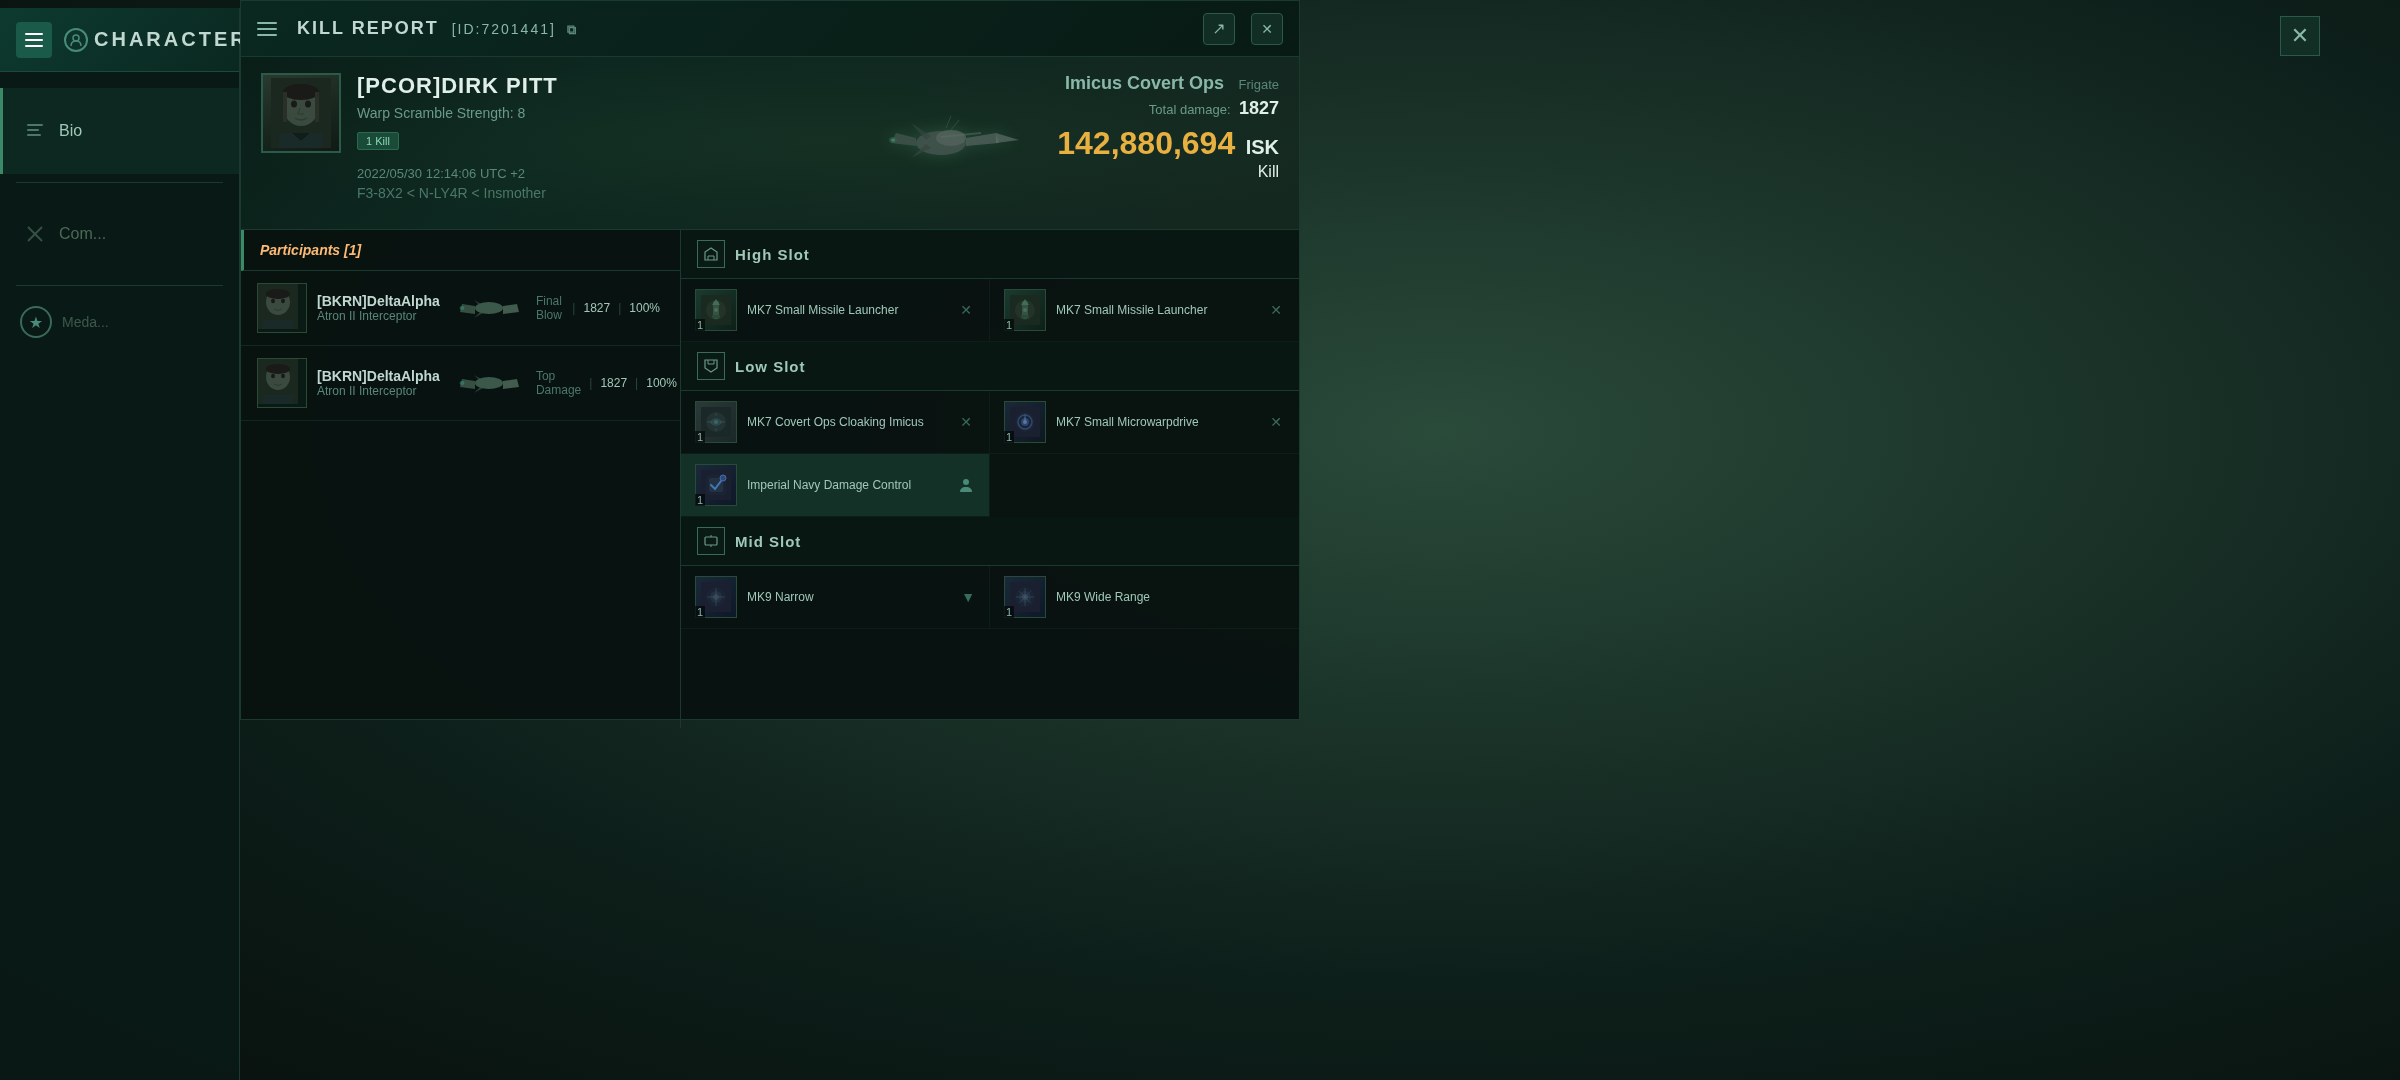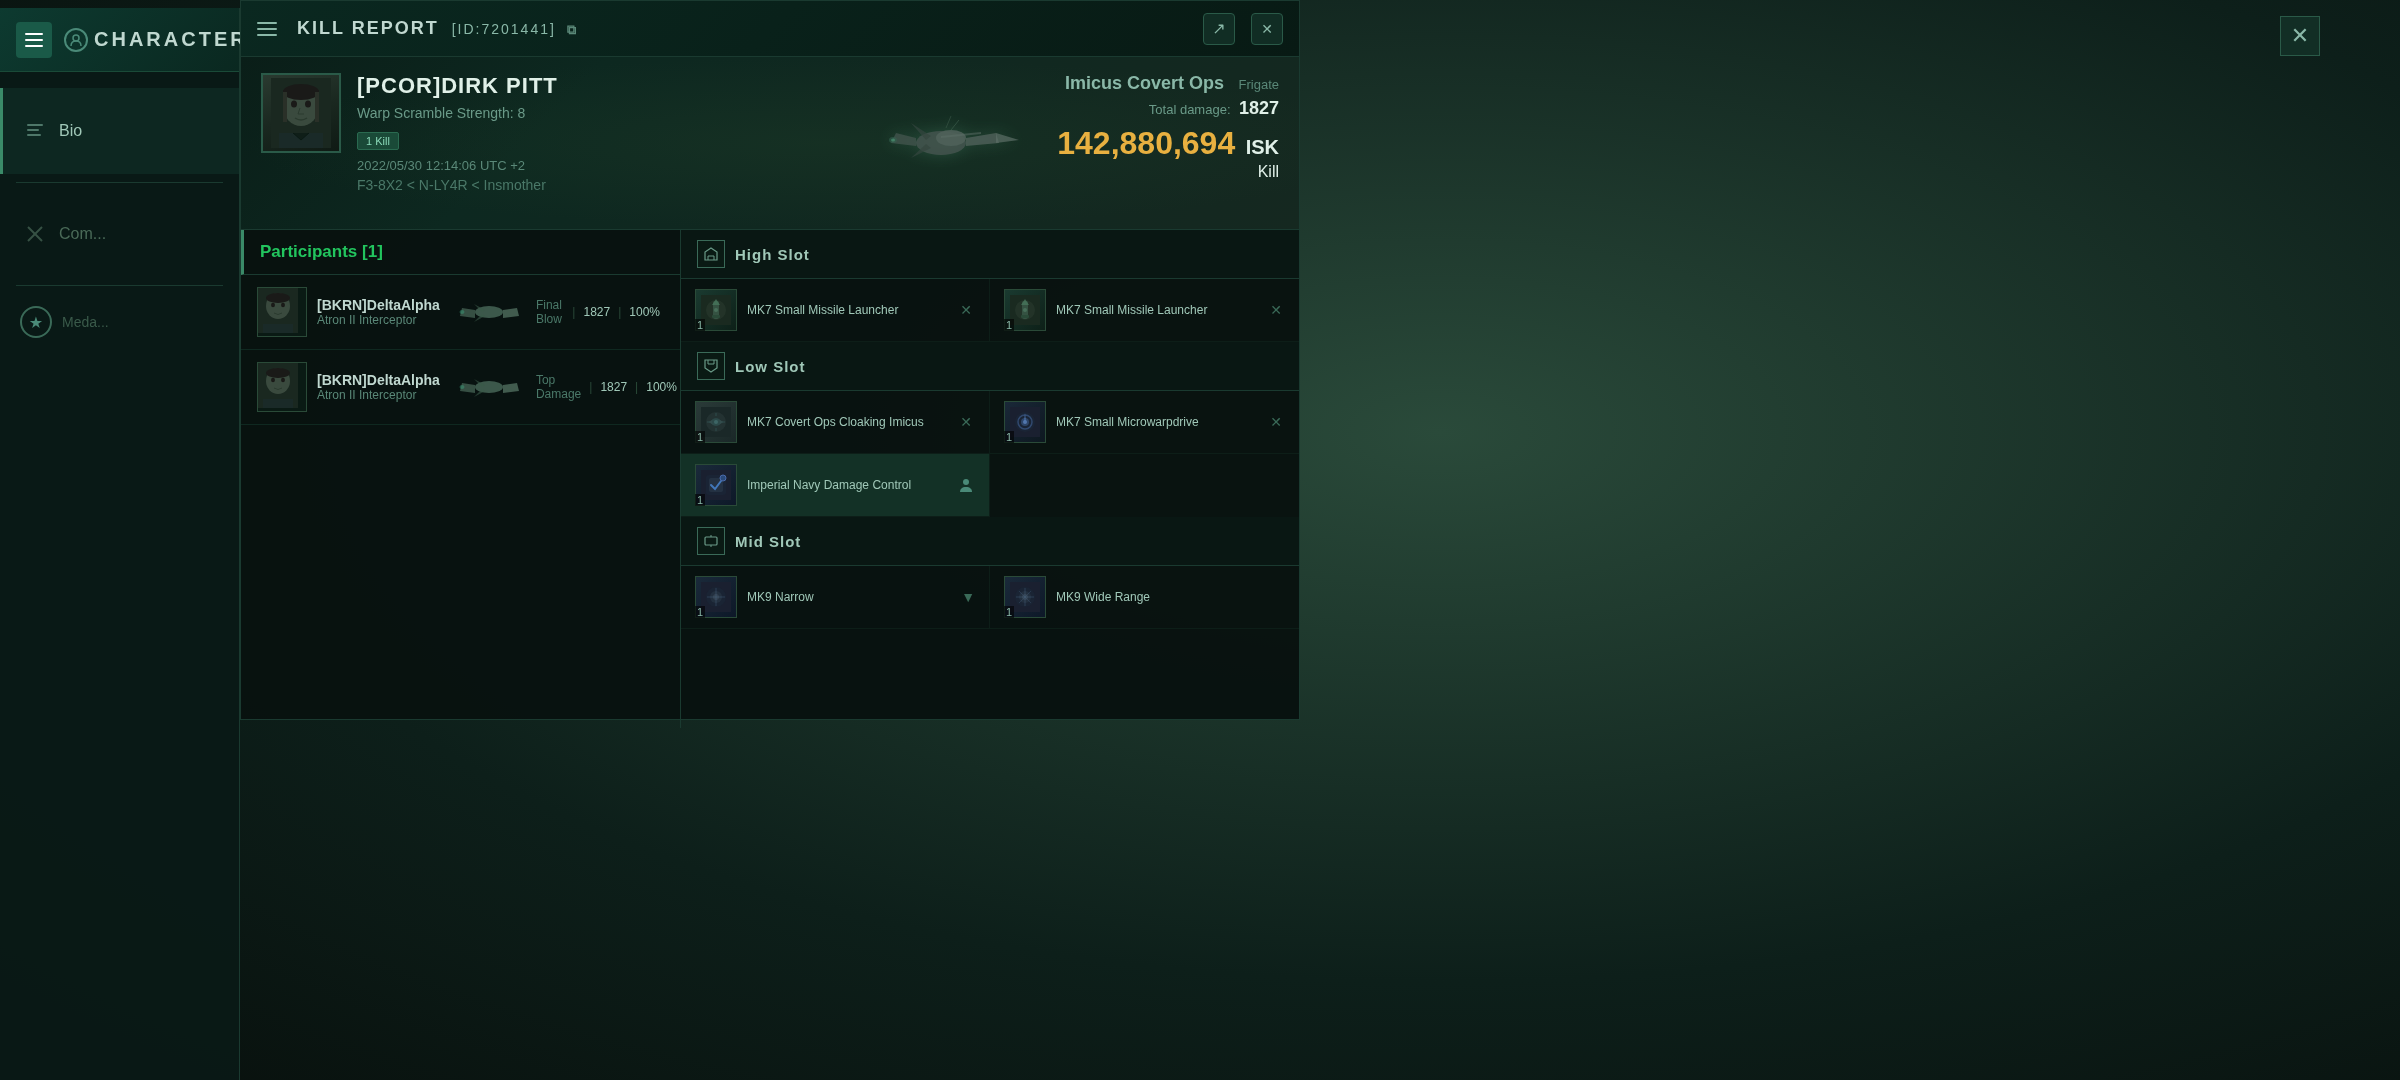--- a/index.html
+++ b/index.html
@@ -270,21 +270,21 @@
     }
 
     .kill-badge {
       display: inline-block;
       background: #1a4a38;
       border: 1px solid #2a6a50;
       color: #8ad8b8;
       font-size: 11px;
       padding: 2px 8px;
       border-radius: 2px;
-      margin-bottom: 8px;
+      margin-bottom: 16px;
     }
 
     .kill-date {
       color: #5a8878;
       font-size: 13px;
       margin-bottom: 4px;
     }
 
     .kill-location {
       color: #4a7868;
@@ -385,23 +385,24 @@
     .participants-header {
       padding: 12px 16px;
       display: flex;
       align-items: center;
       gap: 8px;
       border-bottom: 1px solid #1a3a30;
       border-left: 3px solid #3a8a68;
     }
 
     .participants-title {
-      color: #22c55e;
-      font-size: 17px;
+      color: #fdba74;
+      font-size: 14px;
       font-weight: 600;
+      font-style: italic;
     }
 
     .participant-row {
       padding: 12px 16px;
       border-bottom: 1px solid #0f2820;
       display: flex;
       gap: 6px;
     }
 
     .participant-top {

